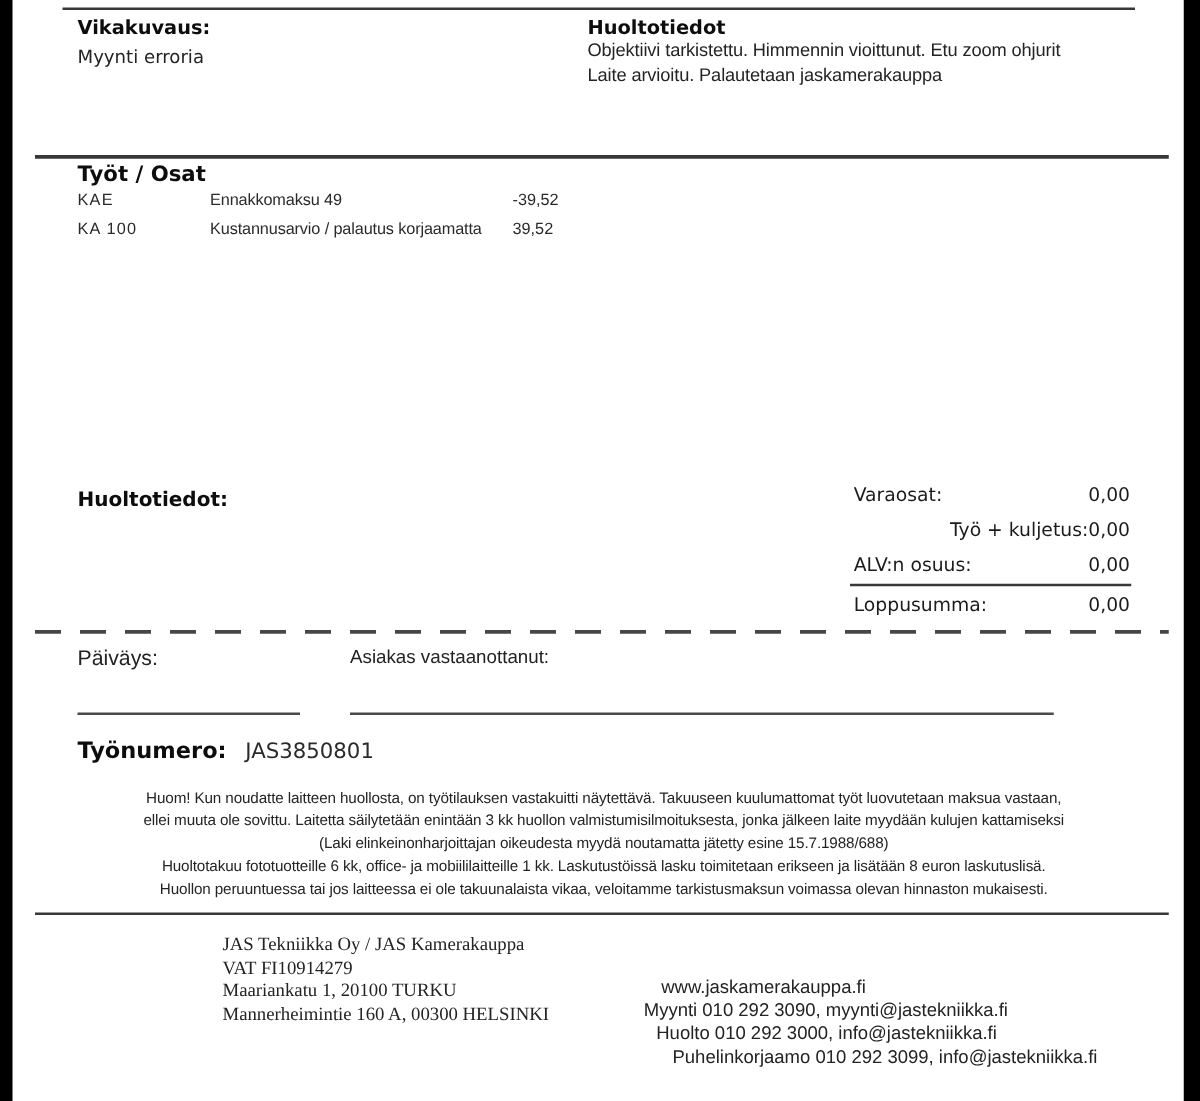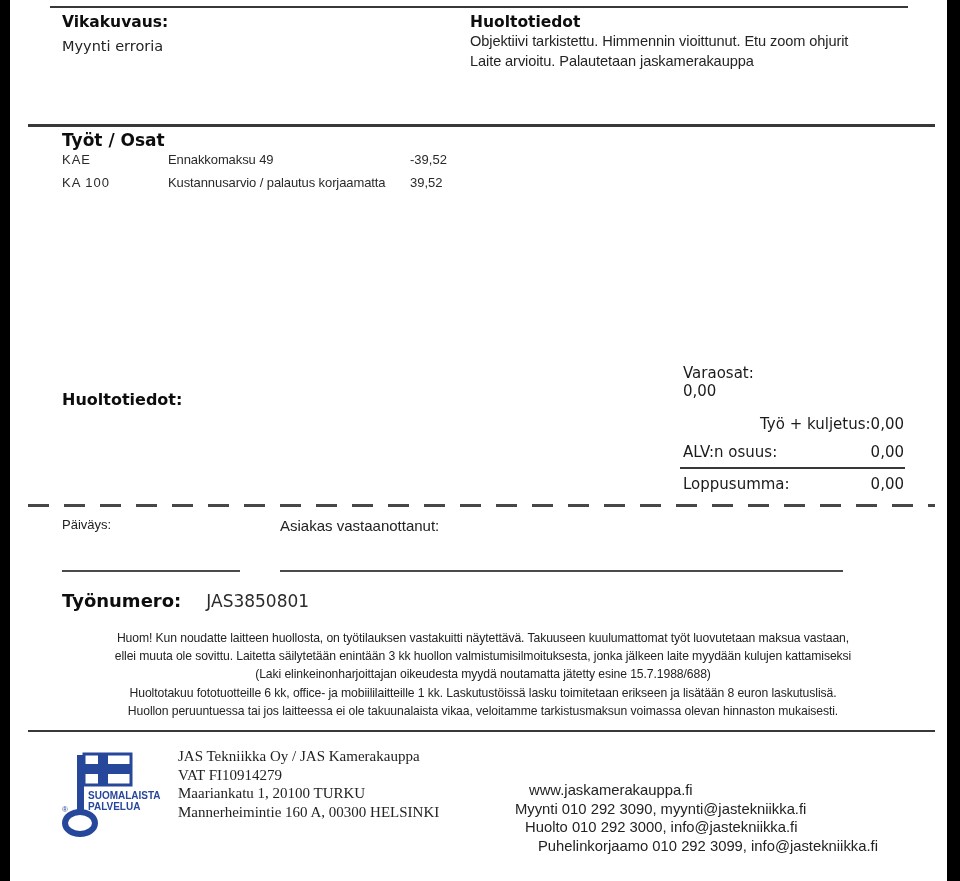--- a/index.html
+++ b/index.html
@@ -25,36 +25,36 @@
   .work-row{position:absolute;left:62px;display:flex;font-size:13px;color:#2a2a2a;}
   .work-code{width:106px;letter-spacing:1px;}
   .work-desc{width:242px;letter-spacing:-0.1px;}
   #work-row-0{top:152px;}
   #work-row-1{top:175px;}
 
   
   #costs-title{position:absolute;left:62px;top:390px;font-size:16px;}
   .cost-row{position:absolute;left:683px;width:221px;display:flex;justify-content:space-between;
             font-family:"DejaVu Sans",sans-serif;font-size:15px;color:#1b1b1b;}
-  #cost-row-0{top:364px;flex-direction:column;} #cost-row-1{top:415px;justify-content:flex-end;} #cost-row-2{top:443px;}
+  #cost-row-0{top:387px;} #cost-row-1{top:415px;justify-content:flex-end;} #cost-row-2{top:443px;}
   #total-rule{left:680px;top:467px;width:225px;height:2px;}
   #total-row{top:475px;}
 
   
   #tear-line{position:absolute;left:28px;top:504px;width:907px;height:3px;
     background:repeating-linear-gradient(90deg,#474747 0 21px,transparent 21px 36px);}
 
   
-  #date-label{position:absolute;left:62px;top:517px;font-size:13px;color:#222;}
+  #date-label{position:absolute;left:62px;top:517px;font-size:17px;color:#222;}
   #customer-label{position:absolute;left:280px;top:517px;font-size:15px;color:#222;}
   #sig-line-date{left:62px;top:570px;width:178px;height:2px;background:#4a4a4a;}
   #sig-line-customer{left:280px;top:570px;width:563px;height:2px;background:#4a4a4a;}
 
   
-  #work-number{position:absolute;left:62px;top:590px;display:flex;align-items:baseline;gap:25px;}
+  #work-number{position:absolute;left:62px;top:590px;display:flex;align-items:baseline;gap:15px;}
   #work-number .hd{font-size:18px;}
   #work-number-value{font-family:"DejaVu Sans",sans-serif;font-size:17px;color:#2b2b2b;}
 
   
   #terms{position:absolute;left:48px;top:629px;width:870px;text-align:center;}
   .terms-line{font-size:12.2px;line-height:18.2px;color:#242424;white-space:nowrap;letter-spacing:-0.1px;}
 
   
   #footer-rule{left:28px;top:730px;width:907px;height:2px;}
   #logo{position:absolute;left:60px;top:752px;}
@@ -136,38 +136,20 @@
   <div id="terms">
     <div class="terms-line">Huom! Kun noudatte laitteen huollosta, on työtilauksen vastakuitti näytettävä. Takuuseen kuulumattomat työt luovutetaan maksua vastaan,</div>
     <div class="terms-line">ellei muuta ole sovittu. Laitetta säilytetään enintään 3 kk huollon valmistumisilmoituksesta, jonka jälkeen laite myydään kulujen kattamiseksi</div>
     <div class="terms-line">(Laki elinkeinonharjoittajan oikeudesta myydä noutamatta jätetty esine 15.7.1988/688)</div>
     <div class="terms-line">Huoltotakuu fototuotteille 6 kk, office- ja mobiililaitteille 1 kk. Laskutustöissä lasku toimitetaan erikseen ja lisätään 8 euron laskutuslisä.</div>
     <div class="terms-line">Huollon peruuntuessa tai jos laitteessa ei ole takuunalaista vikaa, veloitamme tarkistusmaksun voimassa olevan hinnaston mukaisesti.</div>
   </div>
 
   <div id="footer-rule" class="rule"></div>
 
-  <div id="logo">
-    <svg width="108" height="86" viewBox="0 0 108 86">
-
-      <rect x="17" y="3" width="7" height="60" fill="#27479b"></rect>
-
-      <g>
-        <rect x="24" y="2" width="47" height="31" fill="#ffffff" stroke="#27479b" stroke-width="3"></rect>
-        <rect x="38" y="2" width="10" height="31" fill="#27479b"></rect>
-        <rect x="24" y="12" width="47" height="10" fill="#27479b"></rect>
-      </g>
-
-      <ellipse cx="20" cy="71" rx="15" ry="11" fill="none" stroke="#27479b" stroke-width="6"></ellipse>
-
-      <text x="28" y="47" font-family="Liberation Sans, sans-serif" font-size="10" font-weight="bold" fill="#27479b">SUOMALAISTA</text>
-      <text x="28" y="58" font-family="Liberation Sans, sans-serif" font-size="10" font-weight="bold" fill="#27479b">PALVELUA</text>
-      <text x="2" y="60" font-family="Liberation Sans, sans-serif" font-size="8" fill="#27479b">®</text>
-    </svg>
-  </div>
 
   <div id="company">
     <div class="company-line">JAS Tekniikka Oy / JAS Kamerakauppa</div>
     <div class="company-line">VAT FI10914279</div>
     <div class="company-line">Maariankatu 1, 20100 TURKU</div>
     <div class="company-line">Mannerheimintie 160 A, 00300 HELSINKI</div>
   </div>
 
   <div id="contact">
     <div class="contact-line">www.jaskamerakauppa.fi</div>

